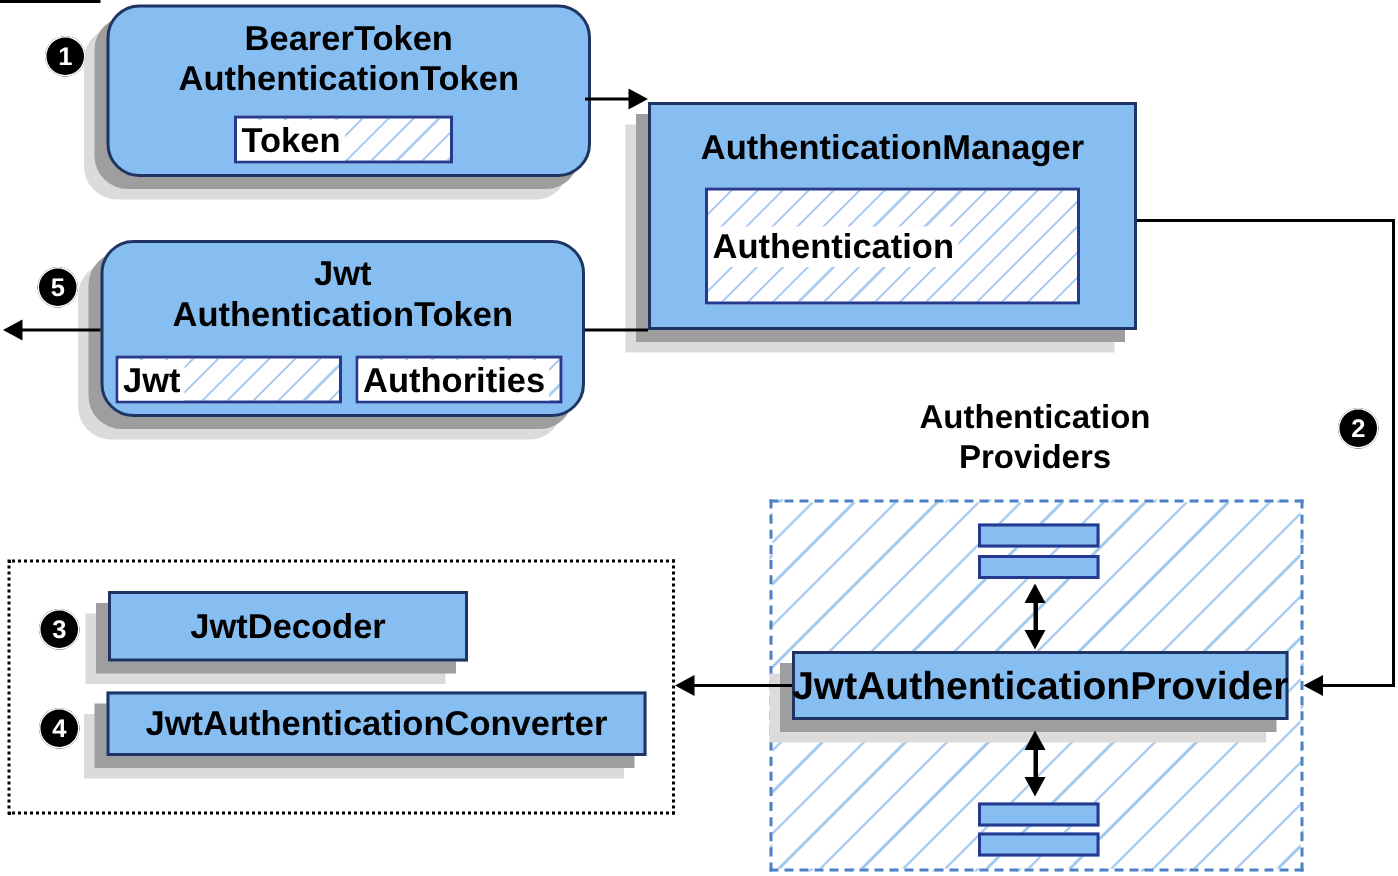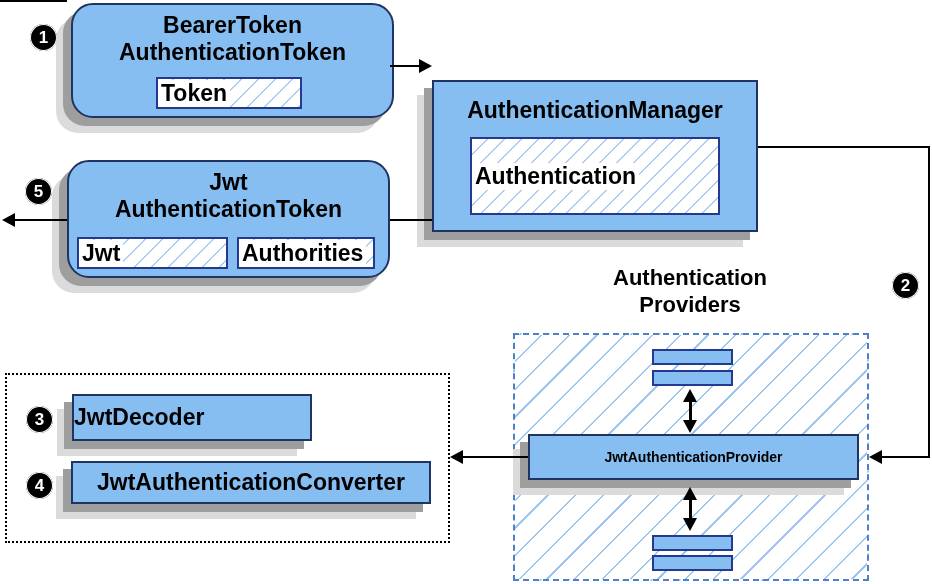--- a/index.html
+++ b/index.html
@@ -78,21 +78,21 @@
       <div>AuthenticationToken</div>
     </div>
     <div class="hatch" style="left:83px;top:72px;width:146px;height:32px;">
       <span class="lbl">Token</span>
     </div>
   </div>
 
   <div class="line" style="left:390px;top:65px;width:31px;height:2px;"></div>
   <div class="tri right" style="left:419px;top:59px;"></div>
 
-  <div class="box" style="left:432px;top:80px;width:326px;height:152px;">
+  <div class="box" style="left:432px;top:68px;width:326px;height:152px;">
     <div class="title" style="margin-top:15px;">AuthenticationManager</div>
     <div class="hatch" style="left:36px;top:55px;width:250px;height:78px;">
       <span class="lbl">Authentication</span>
     </div>
   </div>
 
   <div class="line" style="left:758px;top:146px;width:172px;height:2px;"></div>
   <div class="line" style="left:928px;top:146px;width:2px;height:312px;"></div>
   <div class="line" style="left:880px;top:456px;width:50px;height:2px;"></div>
   <div class="tri left" style="left:869px;top:450px;"></div>
@@ -129,36 +129,36 @@
   <div class="region-dashed" style="left:513px;top:333px;width:356px;height:248px;"></div>
 
   <div class="mini" style="left:652px;top:349px;"></div>
   <div class="mini" style="left:652px;top:370px;"></div>
 
   <div class="tri up" style="left:683px;top:389px;"></div>
   <div class="line" style="left:689px;top:399px;width:3px;height:24px;"></div>
   <div class="tri down" style="left:683px;top:420px;"></div>
 
   <div class="box" style="left:528px;top:434px;width:331px;height:46px;display:flex;align-items:center;justify-content:center;">
-    <span class="title" style="font-size:14px;">JwtAuthenticationProvider</span>
+    <span class="title" style="font-size:26px;">JwtAuthenticationProvider</span>
   </div>
 
   <div class="tri up" style="left:683px;top:487px;"></div>
   <div class="line" style="left:689px;top:497px;width:3px;height:24px;"></div>
   <div class="tri down" style="left:683px;top:518px;"></div>
 
   <div class="mini" style="left:652px;top:535px;"></div>
   <div class="mini" style="left:652px;top:555px;"></div>
 
   <div class="line" style="left:461px;top:456px;width:67px;height:2px;"></div>
   <div class="tri left" style="left:450px;top:450px;"></div>
 
   <div class="region-dotted" style="left:5px;top:373px;width:445px;height:170px;"></div>
 
-  <div class="box" style="left:72px;top:394px;width:240px;height:47px;display:flex;align-items:center;justify-content:flex-start;">
+  <div class="box" style="left:72px;top:394px;width:240px;height:47px;display:flex;align-items:center;justify-content:center;">
     <span class="title">JwtDecoder</span>
   </div>
   <div class="badge" style="left:26px;top:406px;">
       <span>3</span>
     </div>
 
   <div class="box" style="left:71px;top:461px;width:360px;height:43px;display:flex;align-items:center;justify-content:center;">
     <span class="title">JwtAuthenticationConverter</span>
   </div>
   <div class="badge" style="left:26px;top:472px;">

